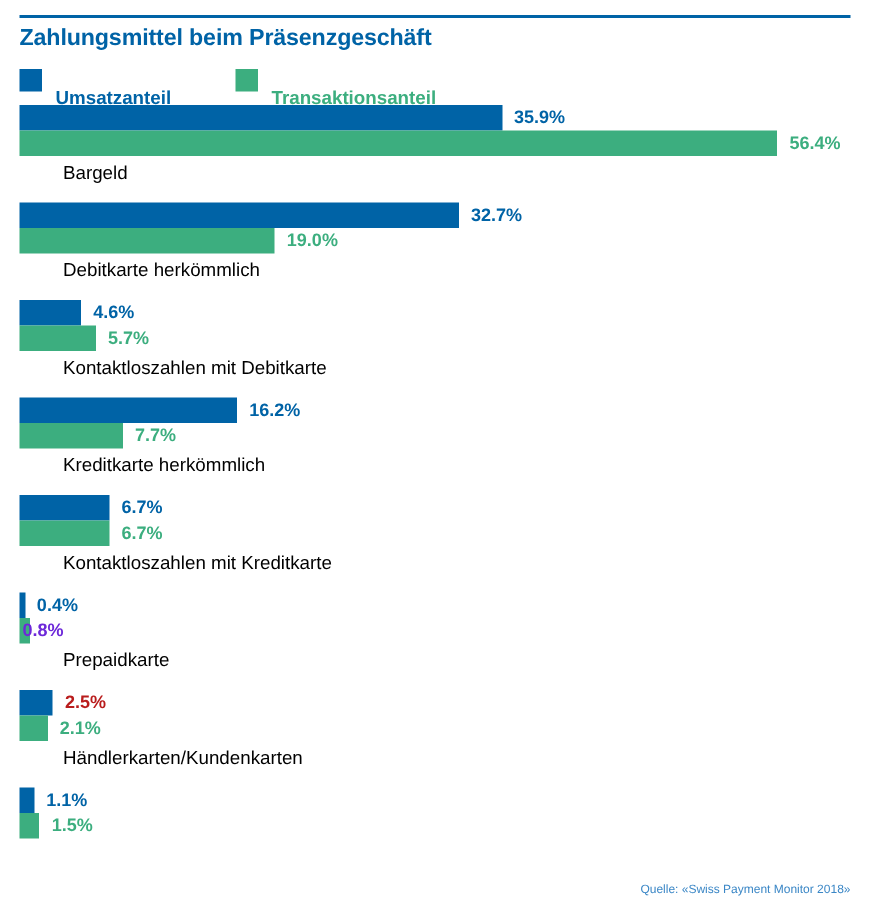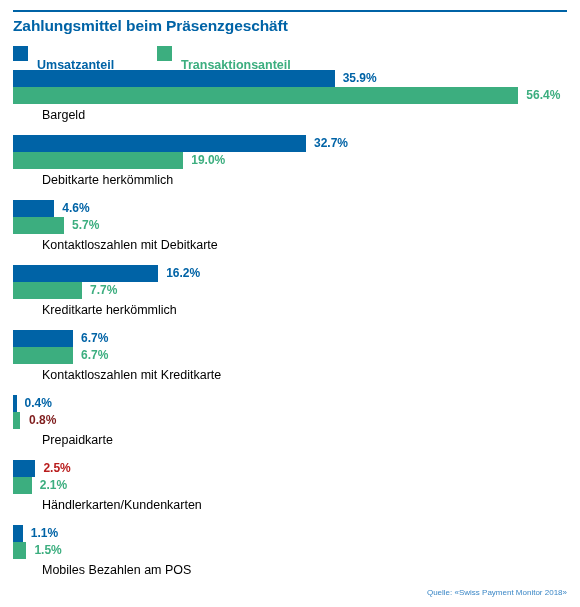--- a/index.html
+++ b/index.html
@@ -198,21 +198,21 @@
         </div>
         <div class="cat-label">Kontaktloszahlen mit Kreditkarte</div>
       </div>
       <div class="group">
         <div class="bar-row">
           <div class="bar blue" style="width: 3.584px; background: rgb(0, 99, 166);"></div>
           <div class="bar-value blue" style="left: 11.584px; color: rgb(0, 99, 166);">0.4%</div>
         </div>
         <div class="bar-row">
           <div class="bar green" style="width: 7.168px; background: rgb(60, 174, 127);"></div>
-          <div class="bar-value green" style="left: 16px; color: #7f1d1d;">0.8%</div>
+          <div class="bar-value green" style="left: 2px; color: #6d28d9;">0.8%</div>
         </div>
         <div class="cat-label">Prepaidkarte</div>
       </div>
       <div class="group">
         <div class="bar-row">
           <div class="bar blue" style="width: 22.4px; background: rgb(0, 99, 166);"></div>
           <div class="bar-value blue" style="left: 30.4px; color: #b91c1c;">2.5%</div>
         </div>
         <div class="bar-row">
           <div class="bar green" style="width: 18.816px; background: rgb(60, 174, 127);"></div>
@@ -222,19 +222,18 @@
       </div>
       <div class="group">
         <div class="bar-row">
           <div class="bar blue" style="width: 9.856px; background: rgb(0, 99, 166);"></div>
           <div class="bar-value blue" style="left: 17.856px; color: rgb(0, 99, 166);">1.1%</div>
         </div>
         <div class="bar-row">
           <div class="bar green" style="width: 13.44px; background: rgb(60, 174, 127);"></div>
           <div class="bar-value green" style="left: 21.44px; color: rgb(60, 174, 127);">1.5%</div>
         </div>
-        <div class="cat-label">Mobiles Bezahlen am POS</div>
       </div>
     </div>
 
   <div class="source">Quelle: «Swiss Payment Monitor 2018»</div>
 
 </div>
 
 </body></html>

